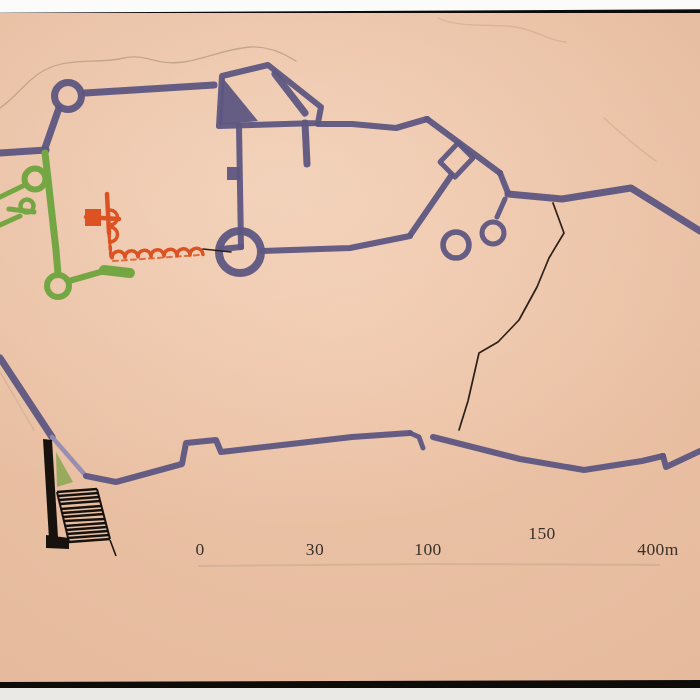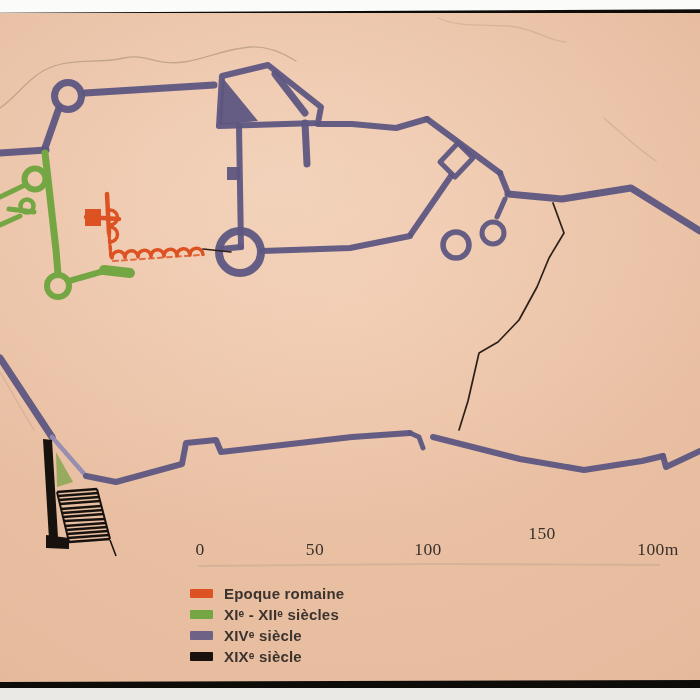--- a/index.html
+++ b/index.html
@@ -122,40 +122,22 @@
     <g class="gthin">
       <path d="M553,203 L564,233 L549,258 L537,287 L519,320 L498,342 L479,353 L468,401 L459,430"></path>
       <path d="M203,249 L231,252"></path>
     </g>
 
     <path class="rule" d="M198,566 L430,564 L660,565"></path>
   </svg>
 
   <div>
     <span class="scale-label" style="left:200px;top:539px;">0</span>
-    <span class="scale-label" style="left:315px;top:539px;">50</span>
+    <span class="scale-label" style="left:315px;top:539px;">30</span>
     <span class="scale-label" style="left:428px;top:539px;">100</span>
     <span class="scale-label" style="left:542px;top:523px;">150</span>
-    <span class="scale-label" style="left:658px;top:539px;">100m</span>
+    <span class="scale-label" style="left:658px;top:539px;">400m</span>
   </div>
 
-  <div class="legend">
-    <div class="legend-row">
-      <span class="swatch sw-roman"></span>
-      <span class="legend-label">Epoque romaine</span>
-    </div>
-    <div class="legend-row">
-      <span class="swatch sw-xi"></span>
-      <span class="legend-label">XIᵉ - XIIᵉ siècles</span>
-    </div>
-    <div class="legend-row">
-      <span class="swatch sw-xiv"></span>
-      <span class="legend-label">XIVᵉ siècle</span>
-    </div>
-    <div class="legend-row">
-      <span class="swatch sw-xix"></span>
-      <span class="legend-label">XIXᵉ siècle</span>
-    </div>
-  </div>
 
   <div class="frame-bottom"></div>
   <div class="strip-bottom"></div>
 </div>
 
 </body></html>

